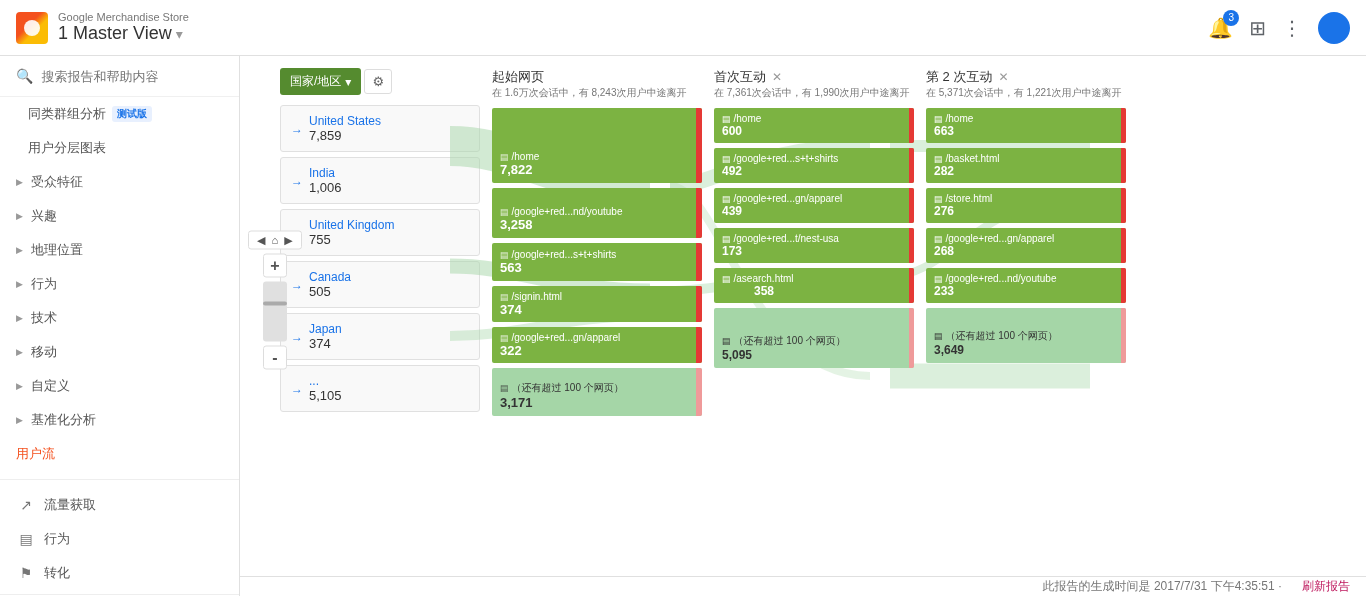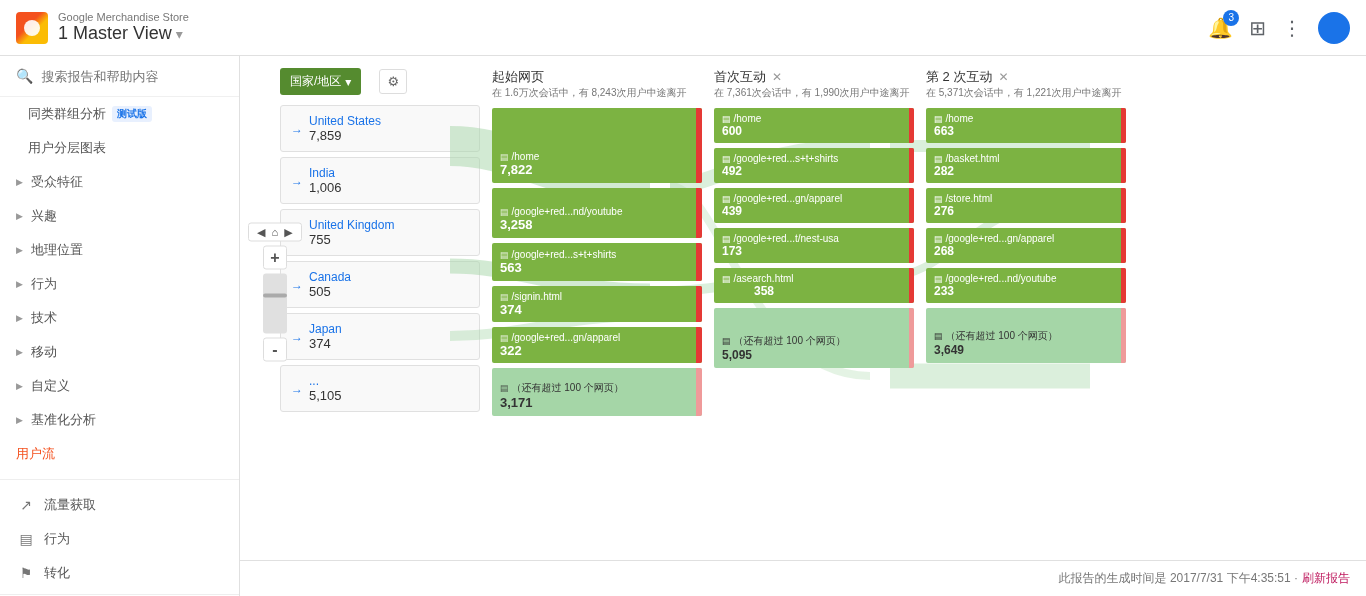--- a/index.html
+++ b/index.html
@@ -36,21 +36,21 @@
     .sidebar-item.has-arrow::before { content: '▶'; font-size: 9px; margin-right: 8px; color: #999; }
     .sidebar-item.badge-item { gap: 6px; }
     .test-badge { background: #e8f0fe; color: #1a73e8; font-size: 10px; padding: 1px 5px; border-radius: 3px; font-weight: 600; }
     .nav-icon { width: 20px; text-align: center; margin-right: 8px; font-size: 14px; color: #777; }
 
     
     .main { flex: 1; overflow: hidden; background: #fff; display: flex; flex-direction: column; }
     .main-content { flex: 1; overflow: hidden; position: relative; }
 
     
-    .footer { height: 36px; background: #fff; border-top: 1px solid #e0e0e0; display: flex; align-items: center; justify-content: flex-end; padding: 0 16px; font-size: 12px; color: #777; gap: 4px; margin-top: 32px; }
+    .footer { height: 20px; background: #fff; border-top: 1px solid #e0e0e0; display: flex; align-items: center; justify-content: flex-end; padding: 0 16px; font-size: 12px; color: #777; gap: 20px; margin-top: 32px; }
     .footer a { color: #be185d; text-decoration: none; cursor: pointer; }
   </style>
 </head>
 <body>
 
 <div class="header">
   <div class="header-left">
     <div class="logo">
       <div class="logo-inner"></div>
     </div>
@@ -150,21 +150,21 @@
             <span style="cursor:pointer;padding:0 2px;">▶</span>
           </div>
           <div style="background:#fff;border:1px solid #ddd;border-radius:3px;width:24px;height:24px;display:flex;align-items:center;justify-content:center;cursor:pointer;font-size:16px;font-weight:bold;color:#555;">+</div>
           <div style="width:24px;height:60px;background:#e0e0e0;border-radius:3px;position:relative;">
             <div style="position:absolute;top:20px;left:0;right:0;height:4px;background:#aaa;border-radius:2px;"></div>
           </div>
           <div style="background:#fff;border:1px solid #ddd;border-radius:3px;width:24px;height:24px;display:flex;align-items:center;justify-content:center;cursor:pointer;font-size:16px;font-weight:bold;color:#555;">-</div>
         </div>
 
         <div style="width:200px;flex-shrink:0;">
-          <div style="display:flex;align-items:center;gap:18px;margin-bottom:10px;">
+          <div style="display:flex;align-items:center;gap:3px;margin-bottom:10px;">
             <div style="background:#558b2f;color:#fff;padding:5px 10px;border-radius:3px;font-size:12px;display:flex;align-items:center;gap:4px;cursor:pointer;">
               <span>国家/地区</span>
               <span>▾</span>
             </div>
             <div style="background:#fff;border:1px solid #ddd;padding:4px 7px;border-radius:3px;cursor:pointer;font-size:13px;color:#666;">⚙</div>
           </div>
 
           <div style="display:flex;flex-direction:column;gap:5px;">
 
             <div style="background:#f9f9f9;border:1px solid #e0e0e0;border-radius:3px;padding:8px 10px;display:flex;align-items:center;gap:6px;cursor:pointer;">

